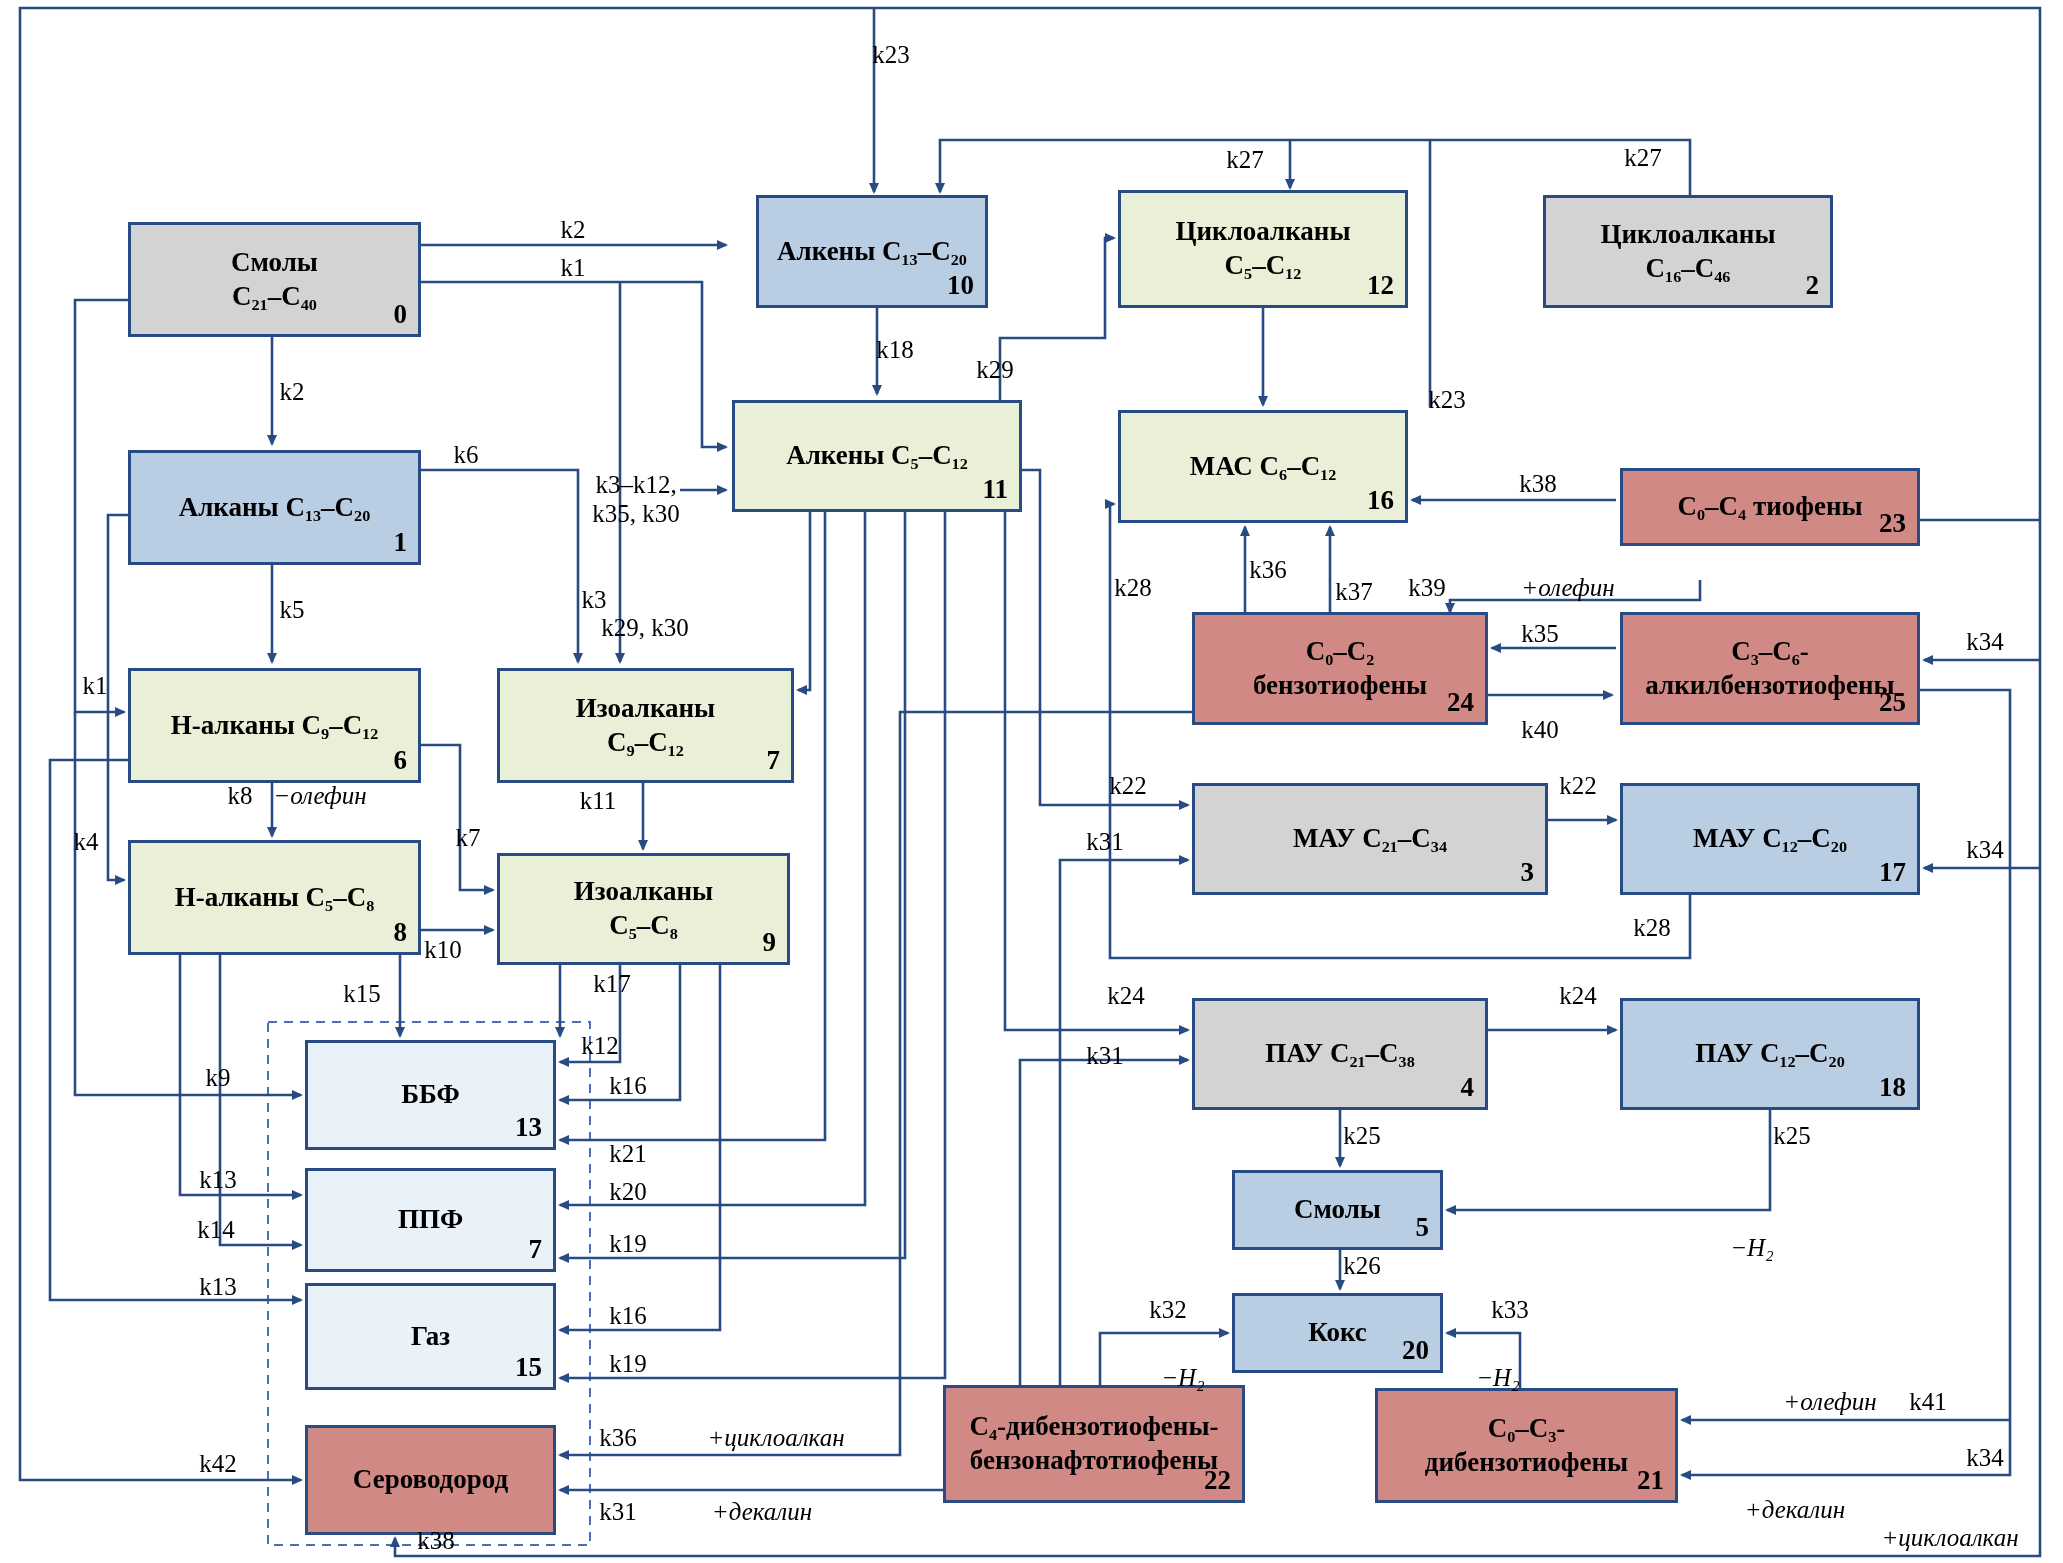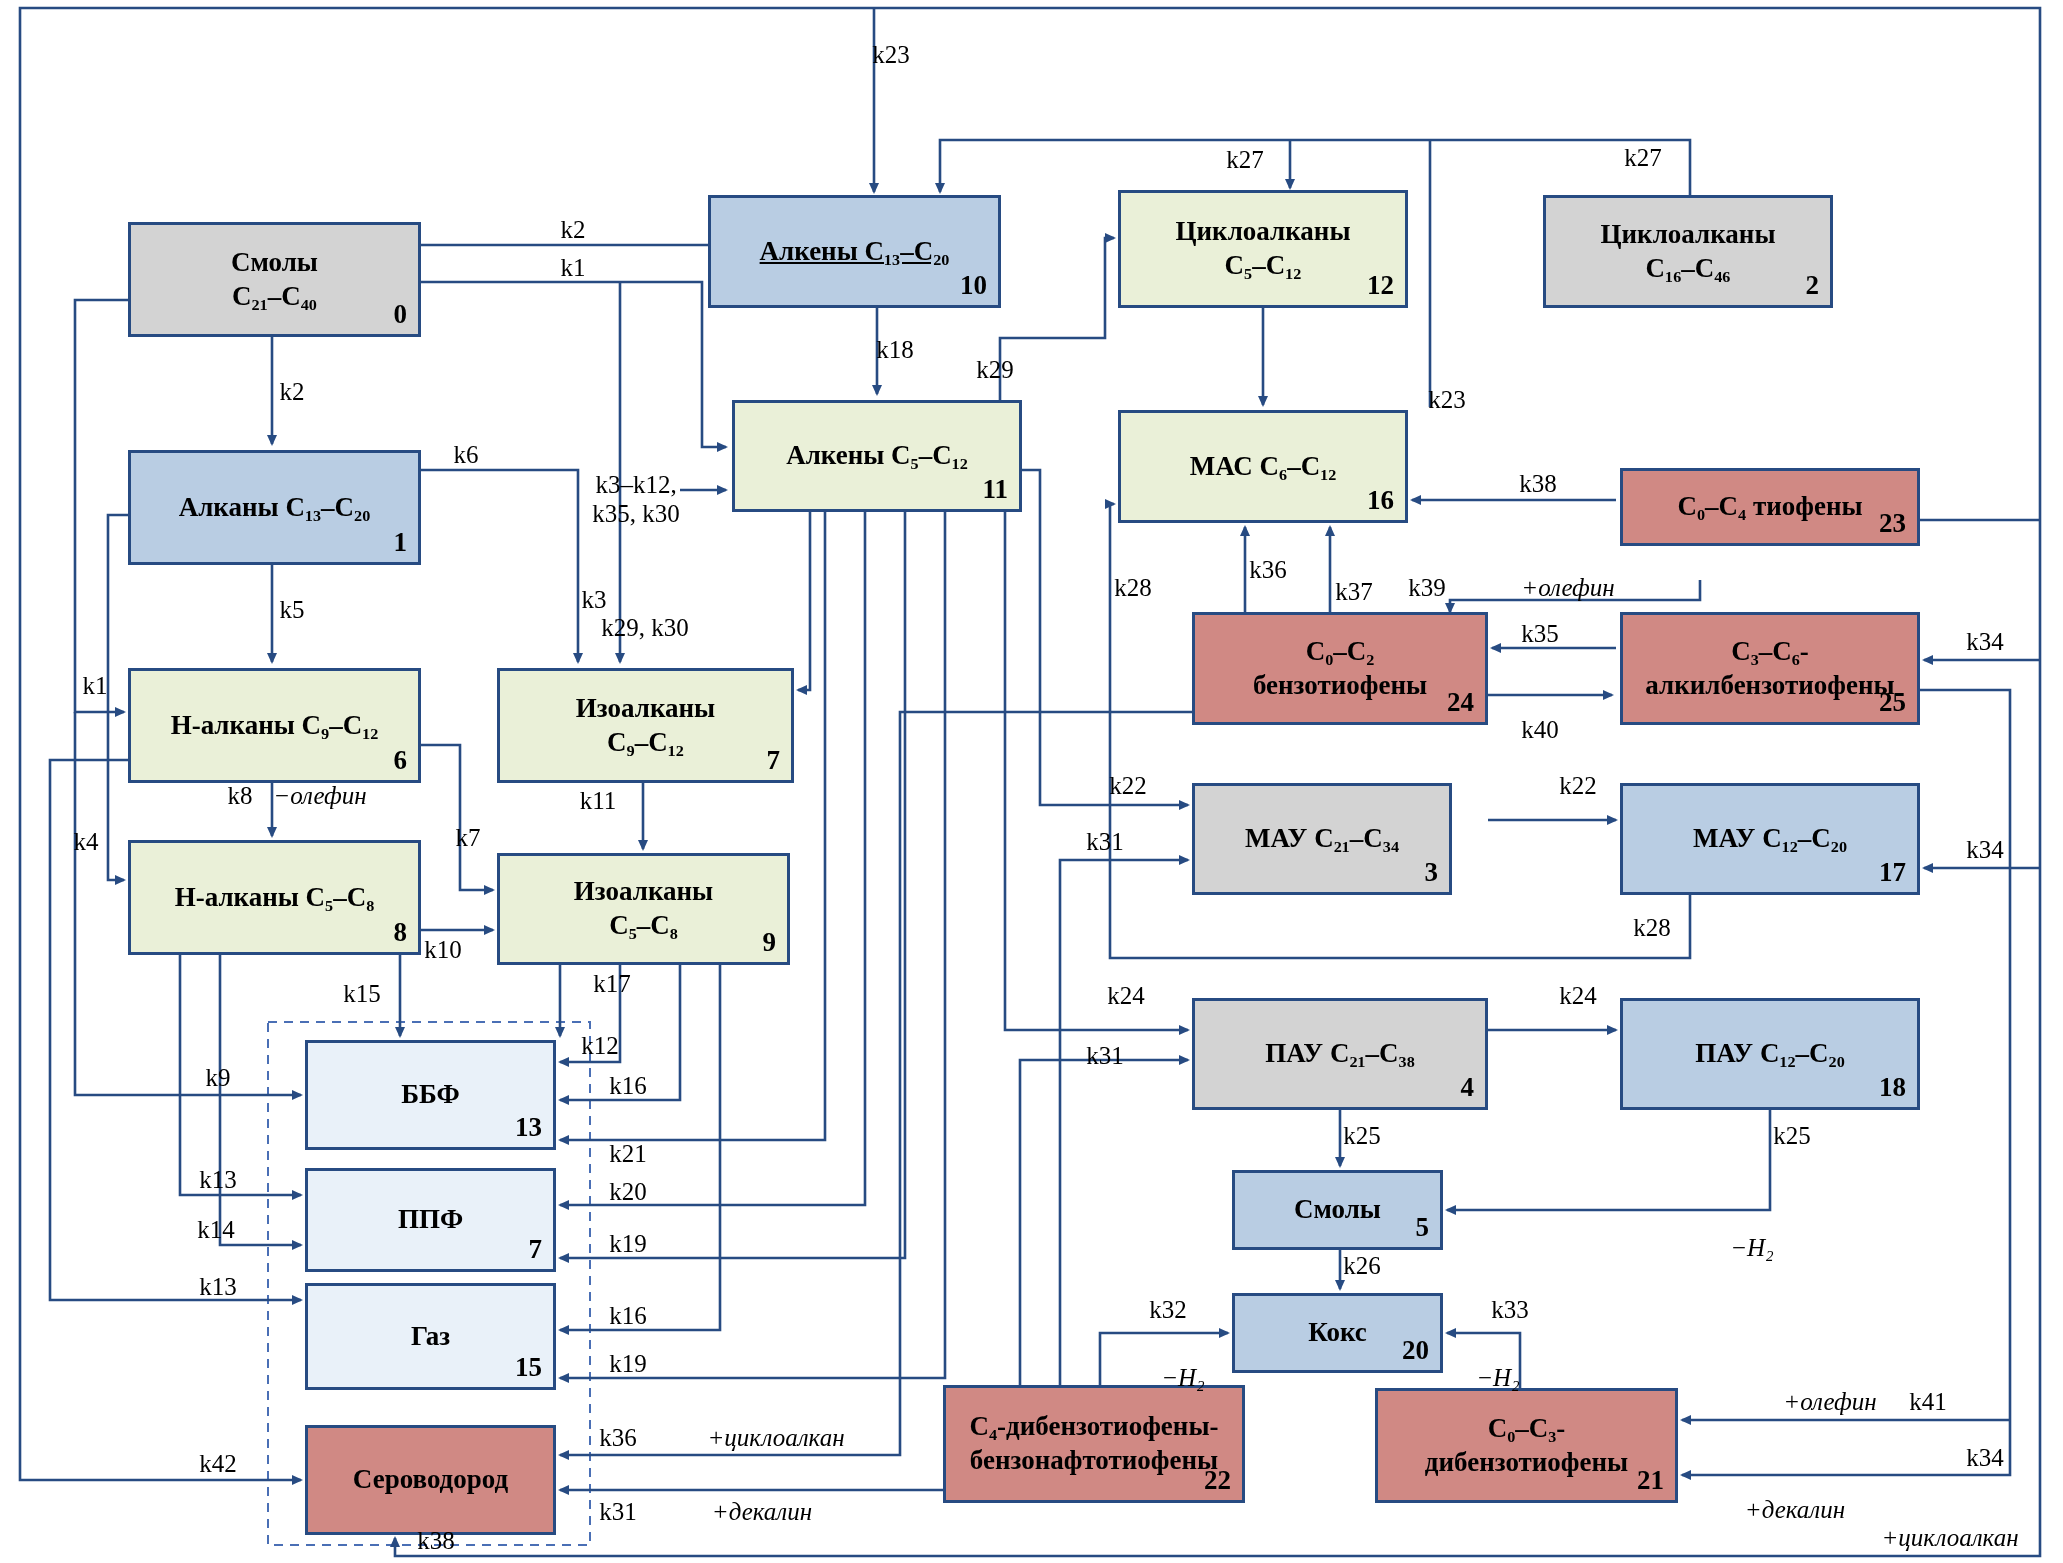--- a/index.html
+++ b/index.html
@@ -124,21 +124,21 @@
       <span class="node-number">1</span>
     </div>
     <div class="node fill-green" style="left: 128px; top: 668px; width: 293px; height: 115px;">
       <div class="node-label">Н-алканы C₉–C₁₂</div>
       <span class="node-number">6</span>
     </div>
     <div class="node fill-green" style="left: 128px; top: 840px; width: 293px; height: 115px;">
       <div class="node-label">Н-алканы C₅–C₈</div>
       <span class="node-number">8</span>
     </div>
-    <div class="node fill-blue" style="left: 708px; top: 195px; width: 293px; height: 113px; text-decoration: underline;">
+    <div class="node fill-blue" style="left: 756px; top: 195px; width: 232px; height: 113px;">
       <div class="node-label">Алкены C₁₃–C₂₀</div>
       <span class="node-number">10</span>
     </div>
     <div class="node fill-green" style="left: 732px; top: 400px; width: 290px; height: 112px;">
       <div class="node-label">Алкены C₅–C₁₂</div>
       <span class="node-number">11</span>
     </div>
     <div class="node fill-green" style="left: 497px; top: 668px; width: 297px; height: 115px;">
       <div class="node-label">Изоалканы
 C₉–C₁₂</div>
@@ -185,21 +185,21 @@
     <div class="node fill-red" style="left: 1192px; top: 612px; width: 296px; height: 113px;">
       <div class="node-label">C₀–C₂
 бензотиофены</div>
       <span class="node-number">24</span>
     </div>
     <div class="node fill-red" style="left: 1620px; top: 612px; width: 300px; height: 113px;">
       <div class="node-label">C₃–C₆-
 алкилбензотиофены</div>
       <span class="node-number">25</span>
     </div>
-    <div class="node fill-gray" style="left: 1192px; top: 783px; width: 260px; height: 112px; text-align: right;">
+    <div class="node fill-gray" style="left: 1192px; top: 783px; width: 356px; height: 112px; text-align: right;">
       <div class="node-label">МАУ C₂₁–C₃₄</div>
       <span class="node-number">3</span>
     </div>
     <div class="node fill-blue" style="left: 1620px; top: 783px; width: 300px; height: 112px;">
       <div class="node-label">МАУ C₁₂–C₂₀</div>
       <span class="node-number">17</span>
     </div>
     <div class="node fill-gray" style="left: 1192px; top: 998px; width: 296px; height: 112px;">
       <div class="node-label">ПАУ C₂₁–C₃₈</div>
       <span class="node-number">4</span>

